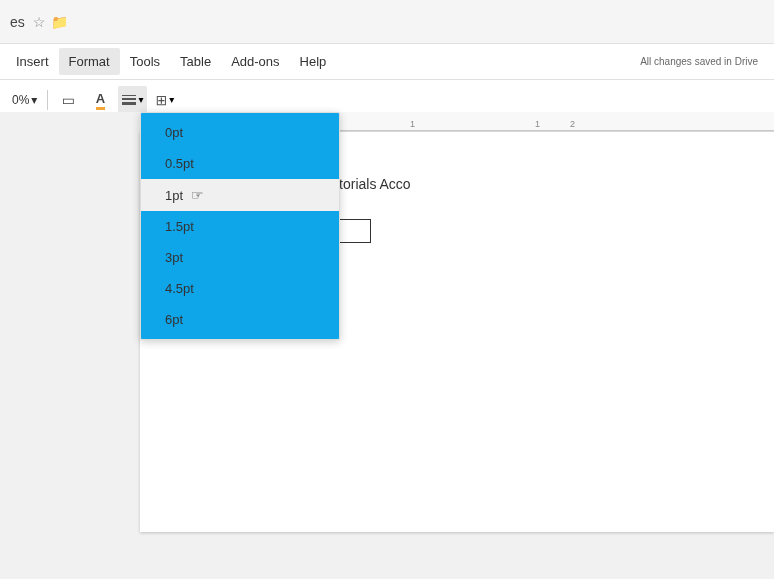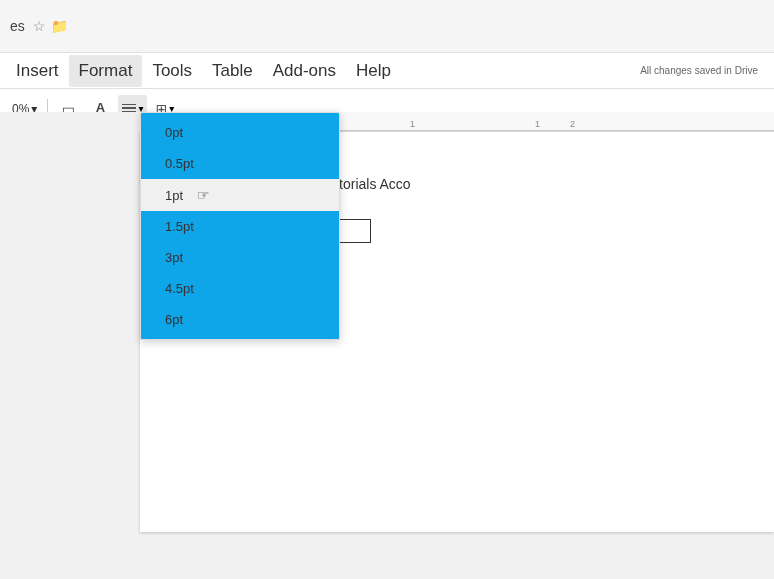--- a/index.html
+++ b/index.html
@@ -8,21 +8,21 @@
       background: #f1f1f1;
       width: 774px;
       height: 579px;
       overflow: hidden;
       position: relative;
     }
 
     
     .title-bar {
       background: #f5f5f5;
-      height: 53px;
+      height: 44px;
       display: flex;
       align-items: center;
       padding: 0 10px;
       border-bottom: 1px solid #e0e0e0;
     }
     .title-bar-text {
       font-size: 14px;
       color: #444;
       margin-right: 8px;
     }
@@ -41,21 +41,21 @@
     
     .menu-bar {
       background: #fff;
       height: 36px;
       display: flex;
       align-items: center;
       padding: 0 6px;
       border-bottom: 1px solid #e0e0e0;
     }
     .menu-item {
-      font-size: 17px;
+      font-size: 13px;
       color: #333;
       padding: 6px 10px;
       cursor: pointer;
       border-radius: 2px;
     }
     .menu-item.active {
       background: #e8e8e8;
     }
     .menu-status {
       margin-left: auto;
@@ -304,21 +304,21 @@
 
   <button class="grid-btn">
     <span style="font-size:14px; color:#555;">⊞</span>
     <span style="font-size:10px;">▾</span>
   </button>
 </div>
 
 <div class="dropdown-overlay">
   <div class="dropdown-item">0pt</div>
   <div class="dropdown-item">0.5pt</div>
-  <div class="dropdown-item highlighted" style="display:flex; align-items:center; gap:12px;">
+  <div class="dropdown-item highlighted" style="display:flex; align-items:center; gap:6px;">
     <span>1pt</span>
 
     <span style="font-size:14px; margin-left:2px;">☞</span>
   </div>
   <div class="dropdown-item">1.5pt</div>
   <div class="dropdown-item">3pt</div>
   <div class="dropdown-item">4.5pt</div>
   <div class="dropdown-item">6pt</div>
 </div>
 

